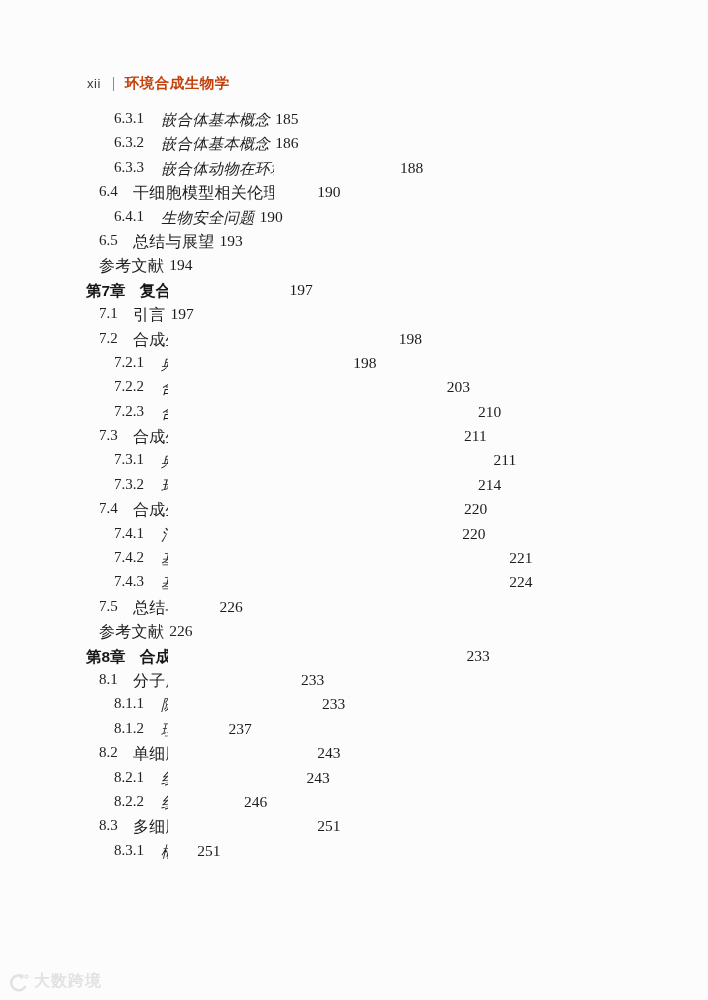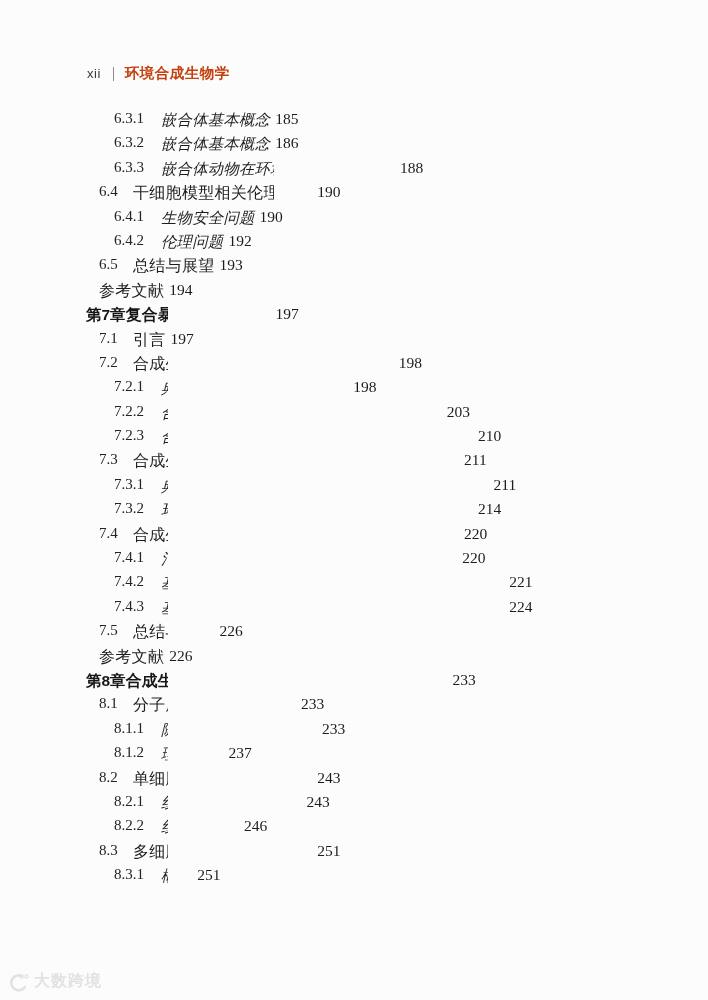--- a/index.html
+++ b/index.html
@@ -9,21 +9,21 @@
     height: 1000px;
     background: #fcfcfc;
     overflow: hidden;
     font-family: "Liberation Serif", serif;
     color: #1e1e1e;
   }
 
   
   .running-header {
     position: absolute;
-    top: 64px;
+    top: 74px;
     left: 87px;
     display: flex;
     align-items: center;
     font-family: "Liberation Sans", sans-serif;
   }
   .running-header .folio {
     font-size: 13px;
     color: #3a3a3a;
     letter-spacing: 0.5px;
   }
@@ -81,20 +81,21 @@
     color: #1c1c1c;
     padding-left: 1px;
   }
 
   
   .row.lvl1 { font-family: "Liberation Sans", sans-serif; }
   .row.lvl1 .num {
     font-family: "Liberation Sans", sans-serif;
     font-weight: bold;
     font-size: 15.5px;
+    margin-right: 14px;
     color: #161616;
   }
   .row.lvl1 .title {
     font-weight: bold;
     font-size: 15.8px;
     color: #161616;
     letter-spacing: 0.3px;
   }
 
   
@@ -158,26 +159,20 @@
         <span class="title">干细胞模型相关伦理问题</span>
         <span class="leader"></span>
         <span class="page">190</span>
       </div>
       <div class="row lvl3">
         <span class="num">6.4.1</span>
         <span class="title">生物安全问题</span>
         <span class="leader"></span>
         <span class="page">190</span>
       </div>
-      <div class="row lvl3">
-        <span class="num">6.4.2</span>
-        <span class="title">伦理问题</span>
-        <span class="leader"></span>
-        <span class="page">192</span>
-      </div>
       <div class="row lvl2">
         <span class="num">6.5</span>
         <span class="title">总结与展望</span>
         <span class="leader"></span>
         <span class="page">193</span>
       </div>
       <div class="row lvl2">
         <span class="title">参考文献</span>
         <span class="leader"></span>
         <span class="page">194</span>

